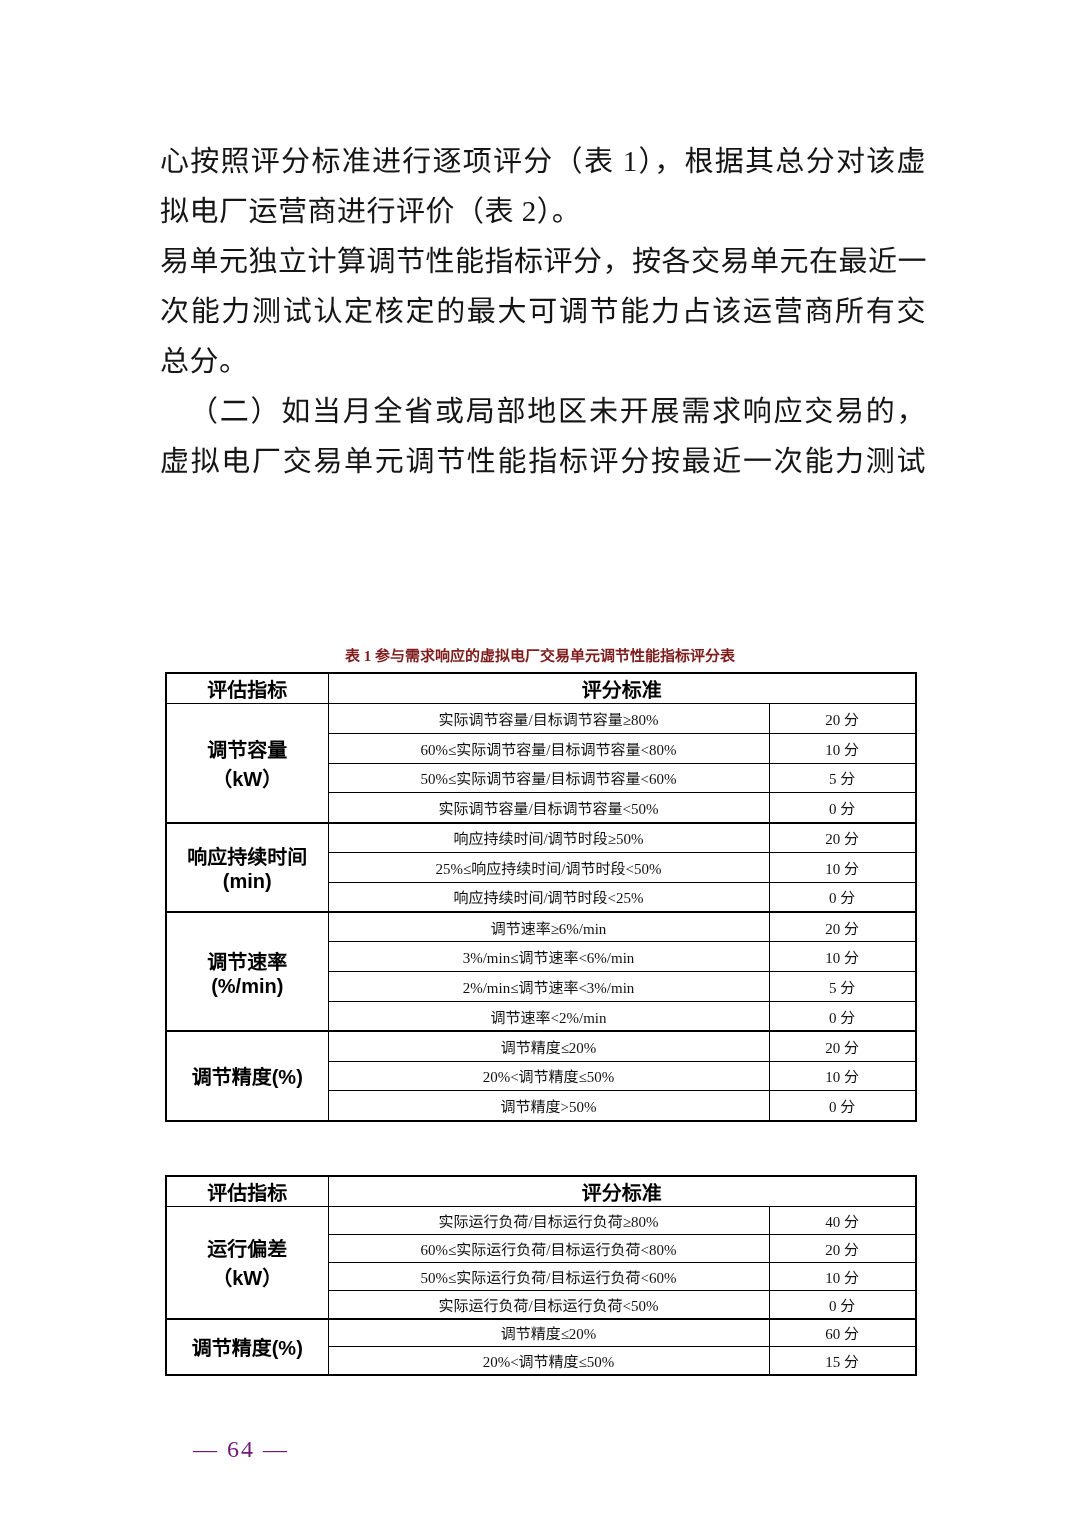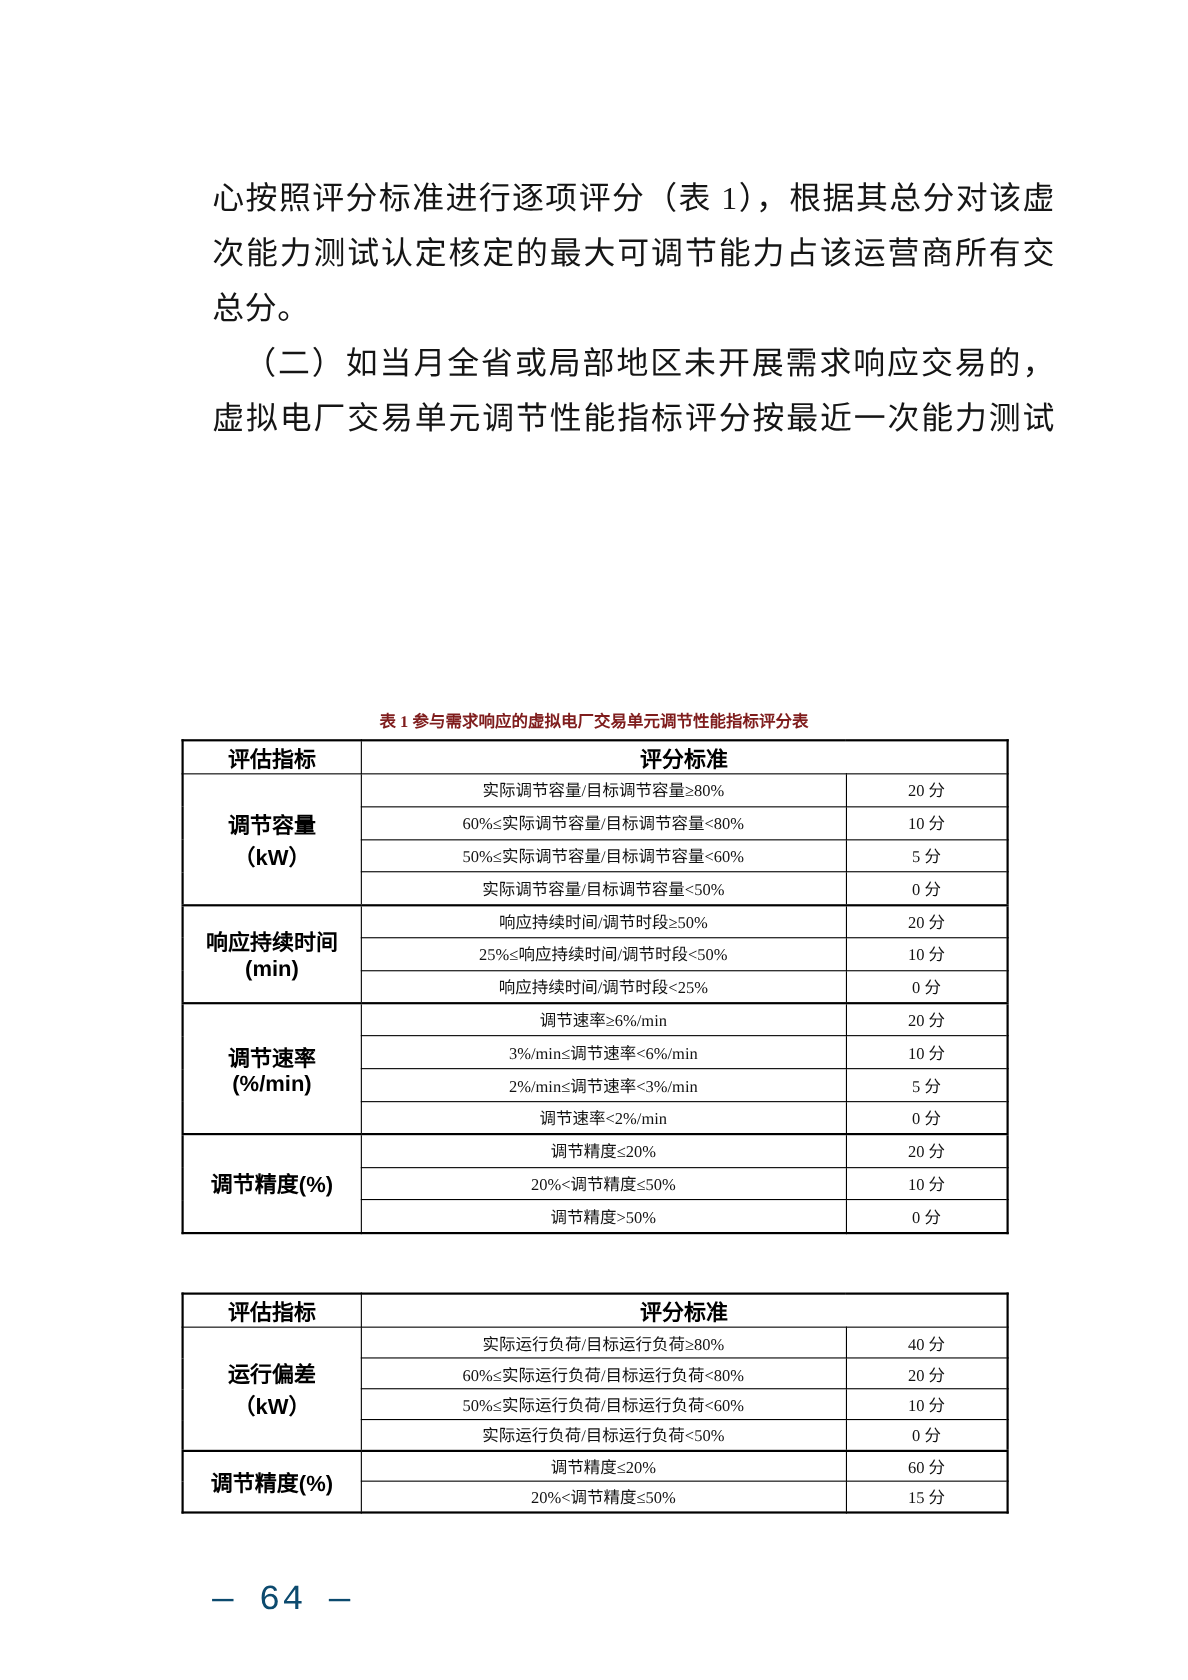--- a/index.html
+++ b/index.html
@@ -11,23 +11,22 @@
     background: #ffffff;
     color: #111;
     overflow: hidden;
     font-family: "Liberation Serif", "DejaVu Serif", serif;
   }
 
   
   .body-text {
     position: absolute;
     left: 160px;
-    top: 156px;
+    top: 136px;
     width: 766px;
-    margin-left: 33px;
   }
   .line {
     height: 50px;
     line-height: 50px;
     font-size: 29px;
     letter-spacing: 0.5px;
     color: #151515;
     text-align: justify;
     text-align-last: justify;
     white-space: nowrap;
@@ -87,36 +86,38 @@
     font-weight: normal;
     font-size: 15px;
     color: #111;
   }
 
   
   .page-num {
     position: absolute;
     left: 193px;
     top: 1436px;
-    font-size: 32px;
+    font-size: 24px;
     letter-spacing: 2px;
-    color: #0c4a6e;
-    font-family: Liberation Mono, monospace;
+    color: #701a75;
+    font-family: Liberation Serif, serif;
   }
 </style>
 </head>
 <body>
 
 <div class="page">
 
   <div class="body-text">
     <div>
       <div class="line">心按照评分标准进行逐项评分（表 1），根据其总分对该虚</div>
+      <div class="line last">拟电厂运营商进行评价（表 2）。</div>
     </div>
     <div>
+      <div class="line">易单元独立计算调节性能指标评分，按各交易单元在最近一</div>
       <div class="line">次能力测试认定核定的最大可调节能力占该运营商所有交</div>
       <div class="line last">总分。</div>
     </div>
     <div>
       <div class="line indent">（二）如当月全省或局部地区未开展需求响应交易的，</div>
       <div class="line">虚拟电厂交易单元调节性能指标评分按最近一次能力测试</div>
     </div>
   </div>
 
   <div class="tbl-caption cap1">表 1  参与需求响应的虚拟电厂交易单元调节性能指标评分表</div>

